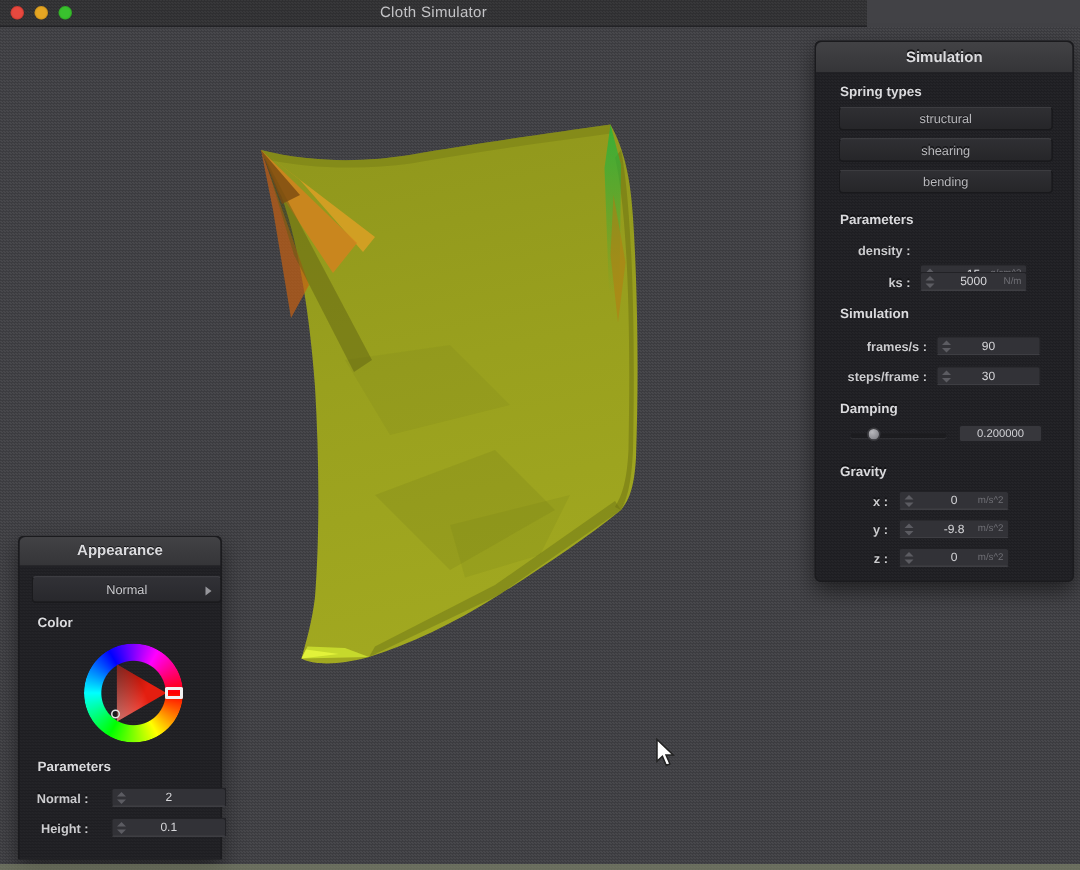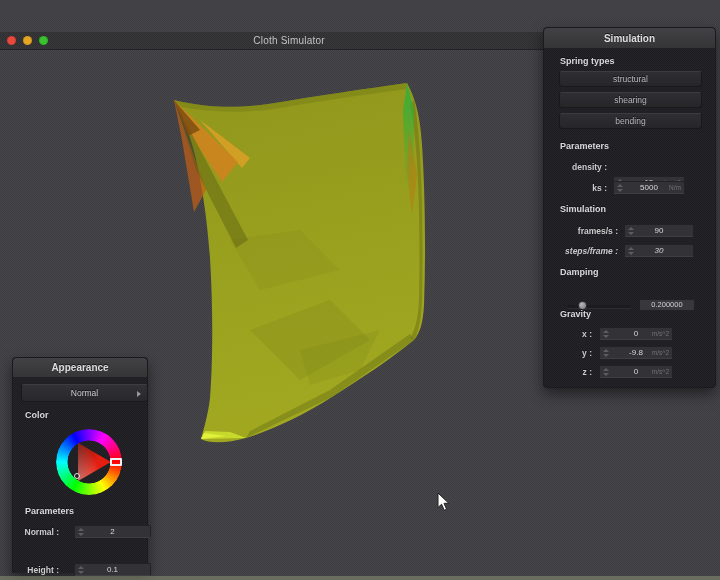--- a/index.html
+++ b/index.html
@@ -12,21 +12,20 @@
     background-color:#424246;
     background-image: conic-gradient(#48484c 25%, #3c3c40 0 50%, #48484c 0 75%, #3c3c40 0);
     background-size:2px 2px;
   }
   .titlebar{
     position:absolute; left:0; top:0; width:578px; height:18px;
     background-color:#333335;
     background-image: conic-gradient(#38383a 25%, #2f2f31 0 50%, #38383a 0 75%, #2f2f31 0);
     background-size:2px 2px;
     border-bottom:1px solid #232326;
-    margin-top:32px;
   }
   .title-text{
     position:absolute; left:0; right:0; top:3px; text-align:center;
     font-size:10px; color:#c3c3c6; letter-spacing:.2px;
   }
   .tl{ position:absolute; top:4px; width:9px; height:9px; border-radius:50%; }
   .tl.red{ left:7px;  background:#e8493f; box-shadow:inset 0 0 1px #8a1f17;}
   .tl.yellow{ left:23px; background:#e5a623; box-shadow:inset 0 0 1px #8a6311;}
   .tl.green{ left:39px; background:#39c12e; box-shadow:inset 0 0 1px #1d6f14;}
 
@@ -248,33 +247,33 @@
   <div class="srow" style="top:196px;">
     <span class="rlabel" style="right:97px;">frames/s :</span>
     <div class="tbox" style="left:80px; width:70px;">
       <span class="spin">
           <i class="up"></i>
           <i class="dn"></i>
         </span>
       <span class="tval">90</span>
     </div>
   </div>
-  <div class="srow" style="top:216px;font-style:italic;">
+  <div class="srow" style="top:216px;">
     <span class="rlabel" style="right:97px;">steps/frame :</span>
     <div class="tbox" style="left:80px; width:70px;">
       <span class="spin">
           <i class="up"></i>
           <i class="dn"></i>
         </span>
       <span class="tval">30</span>
     </div>
   </div>
 
   <div class="sec-label" style="left:16px; top:239px;">Damping</div>
-  <div class="srow" style="top:254px; height:16px;margin-top:16px;">
+  <div class="srow" style="top:254px; height:16px;">
     <div class="slider-track"></div>
     <div class="slider-knob"></div>
     <div class="slider-valbox">0.200000</div>
   </div>
 
   <div class="sec-label" style="left:16px; top:281px;">Gravity</div>
 
   <div class="srow" style="top:299px;">
     <span class="rlabel" style="right:123px;">x :</span>
     <div class="tbox" style="left:55px; width:74px;">
@@ -332,21 +331,21 @@
   <div class="srow" style="top:167px;">
     <span class="rlabel" style="right:88px;">Normal :</span>
     <div class="tbox" style="left:61px; width:77px;">
       <span class="spin">
           <i class="up"></i>
           <i class="dn"></i>
         </span>
       <span class="tval">2</span>
     </div>
   </div>
-  <div class="srow" style="top:187px;margin-top:18px;">
+  <div class="srow" style="top:187px;">
     <span class="rlabel" style="right:88px;">Height :</span>
     <div class="tbox" style="left:61px; width:77px;">
       <span class="spin">
           <i class="up"></i>
           <i class="dn"></i>
         </span>
       <span class="tval">0.1</span>
     </div>
   </div>
 </div>

